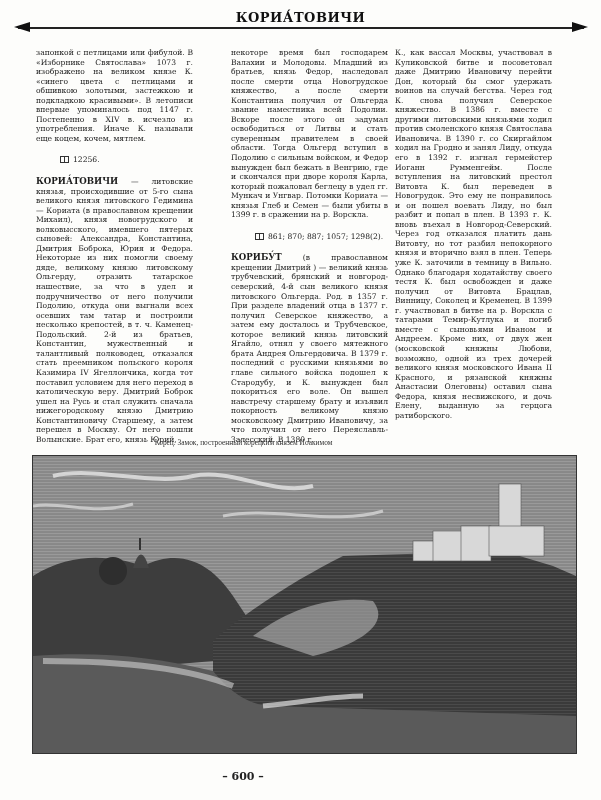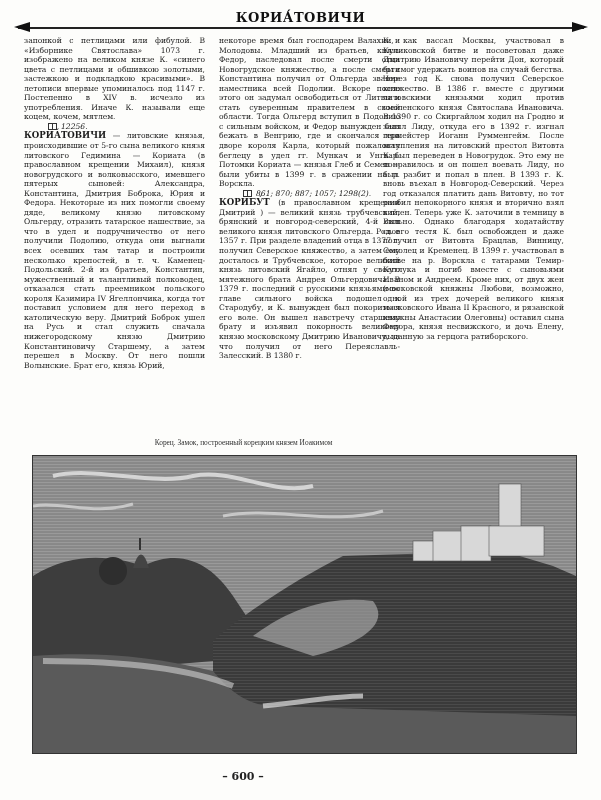--- a/index.html
+++ b/index.html
@@ -25,23 +25,23 @@
     border-top: 5px solid transparent; border-bottom: 5px solid transparent;
     border-left: 16px solid #111;
   }
   .col {
     position: absolute; top: 36px; width: 181px;
     font-size: 7.6px; line-height: 9.55px; text-align: justify; hyphens: manual;
   }
   .col1 { left: 24px; }
   .col2 { left: 219px; }
   .col3 { left: 383px; }
-  .col p { margin: 0; }
+  .col p { margin: 12px; }
   .head { font-weight: bold; font-size: 8.6px; }
-  .refs { font-style: italic; margin: 3px 0 5px 0; padding-left: 24px; }
+  .refs { margin: 3px 0 5px 0; padding-left: 24px; }
   .book-icon {
     display: inline-block; width: 9px; height: 7px; border: 1px solid #333;
     position: relative; margin-right: 4px; vertical-align: -1px; box-sizing: border-box;
   }
   .book-icon::after {
     content: ""; position: absolute; left: 3px; top: 0; width: 1px; height: 5px; background: #333;
   }
   .caption {
     position: absolute; top: 438px; left: 0; width: 487px; text-align: center;
     font-family: Liberation Serif, serif; font-size: 7.4px; color: #333;

